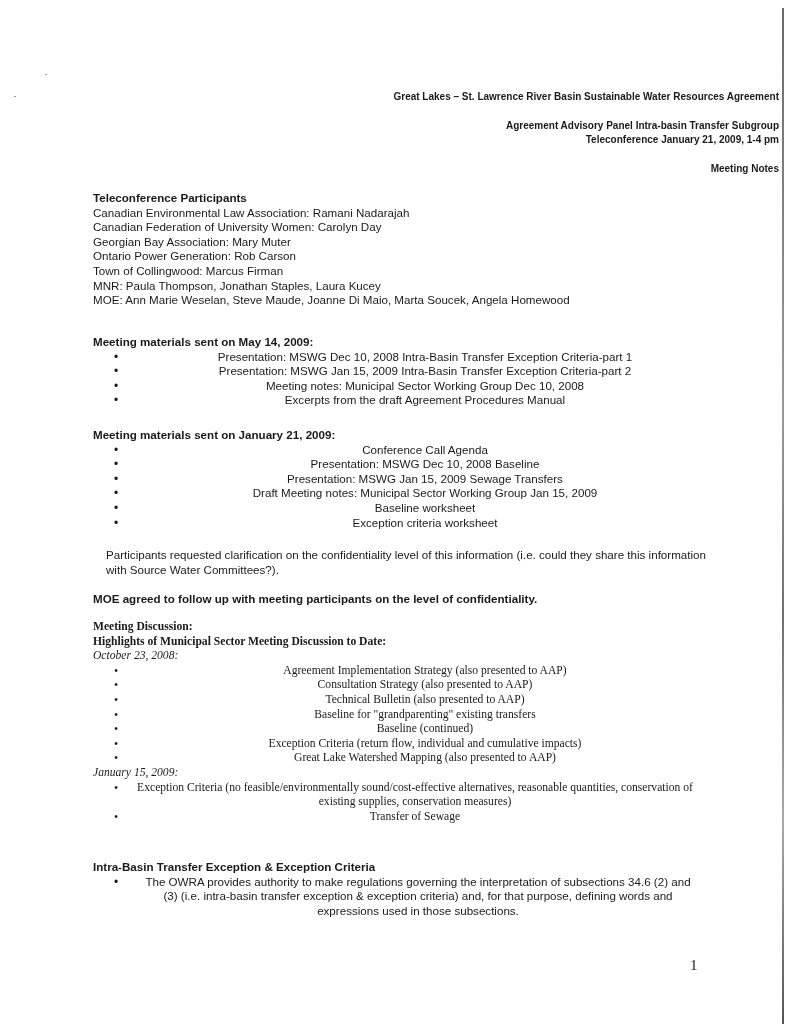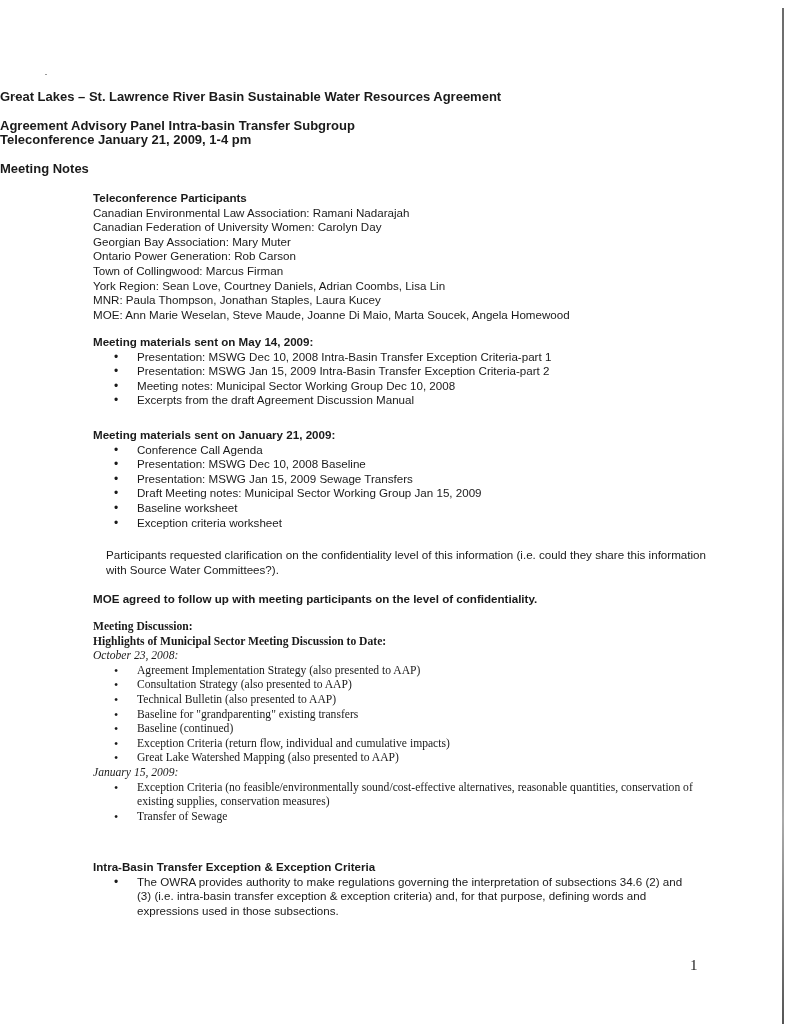--- a/index.html
+++ b/index.html
@@ -1,26 +1,26 @@
 <!DOCTYPE html>
 <html><head>
 <meta charset="utf-8">
 <style>
   html, body { margin: 0; padding: 0; background: #ffffff; }
   body { width: 792px; height: 1024px; position: relative; overflow: hidden;
          font-family: "Liberation Sans", sans-serif; color: #1a1a1a; font-size: 11.6px; line-height: 14.6px; }
   .page { position: absolute; left: 0; top: 0; width: 792px; height: 1024px; }
   .scan-line { position: absolute; left: 782px; top: 8px; width: 2px; height: 1016px;
                background: linear-gradient(#6b6b6b, #9a9a9a 40%, #6f6f6f 60%, #aaaaaa 80%, #555 100%); }
-  .center { position: absolute; left: 0; width: 779px; text-align: left; font-weight: bold; font-size: 13px; }
+  .center { position: absolute; left: 0; width: 779px; text-align: right; font-weight: bold; font-size: 10px; }
   .block { position: absolute; left: 93px; width: 620px; }
   .h { font-weight: bold; }
   .i { font-style: italic; }
   ul { list-style: none; margin: 0; padding: 0; }
-  li { position: relative; padding-left: 44px; }
+  li { position: relative; padding-left: 44px; text-align: center; }
   li::before { content: "\2022"; position: absolute; left: 21px; top: 0; font-size: 12px; }
   p { margin: 0; }
   .pagenum { position: absolute; left: 690px; top: 958px; font-family: "Liberation Serif", serif; font-size: 15px; color: #222; }
   .speck { position: absolute; width: 2px; height: 1px; background: #999; }
 </style>
 </head>
 <body>
 
 <div class="page">
   <div class="scan-line"></div>
@@ -32,32 +32,31 @@
   <div class="center" style="top:133px;">Teleconference January 21, 2009, 1-4 pm</div>
   <div class="center" style="top:162px;">Meeting Notes</div>
 
   <div class="block" style="top:191px;">
     <p class="h">Teleconference Participants</p>
     <p>Canadian Environmental Law Association: Ramani Nadarajah</p>
     <p>Canadian Federation of University Women: Carolyn Day</p>
     <p>Georgian Bay Association: Mary Muter</p>
     <p>Ontario Power Generation: Rob Carson</p>
     <p>Town of Collingwood: Marcus Firman</p>
-    <p>York Region: Sean Love, Courtney Daniels, Adrian Coombs, Lisa Lin</p>
     <p>MNR: Paula Thompson, Jonathan Staples, Laura Kucey</p>
     <p>MOE: Ann Marie Weselan, Steve Maude, Joanne Di Maio, Marta Soucek, Angela Homewood</p>
   </div>
 
   <div class="block" style="top:335px;">
     <p class="h">Meeting materials sent on May 14, 2009:</p>
     <ul>
       <li>Presentation: MSWG Dec 10, 2008 Intra-Basin Transfer Exception Criteria-part 1</li>
       <li>Presentation: MSWG Jan 15, 2009 Intra-Basin Transfer Exception Criteria-part 2</li>
       <li>Meeting notes: Municipal Sector Working Group Dec 10, 2008</li>
-      <li>Excerpts from the draft Agreement Discussion Manual</li>
+      <li>Excerpts from the draft Agreement Procedures Manual</li>
     </ul>
   </div>
 
   <div class="block" style="top:428px;">
     <p class="h">Meeting materials sent on January 21, 2009:</p>
     <ul>
       <li>Conference Call Agenda</li>
       <li>Presentation: MSWG Dec 10, 2008 Baseline</li>
       <li>Presentation: MSWG Jan 15, 2009 Sewage Transfers</li>
       <li>Draft Meeting notes: Municipal Sector Working Group Jan 15, 2009</li>

